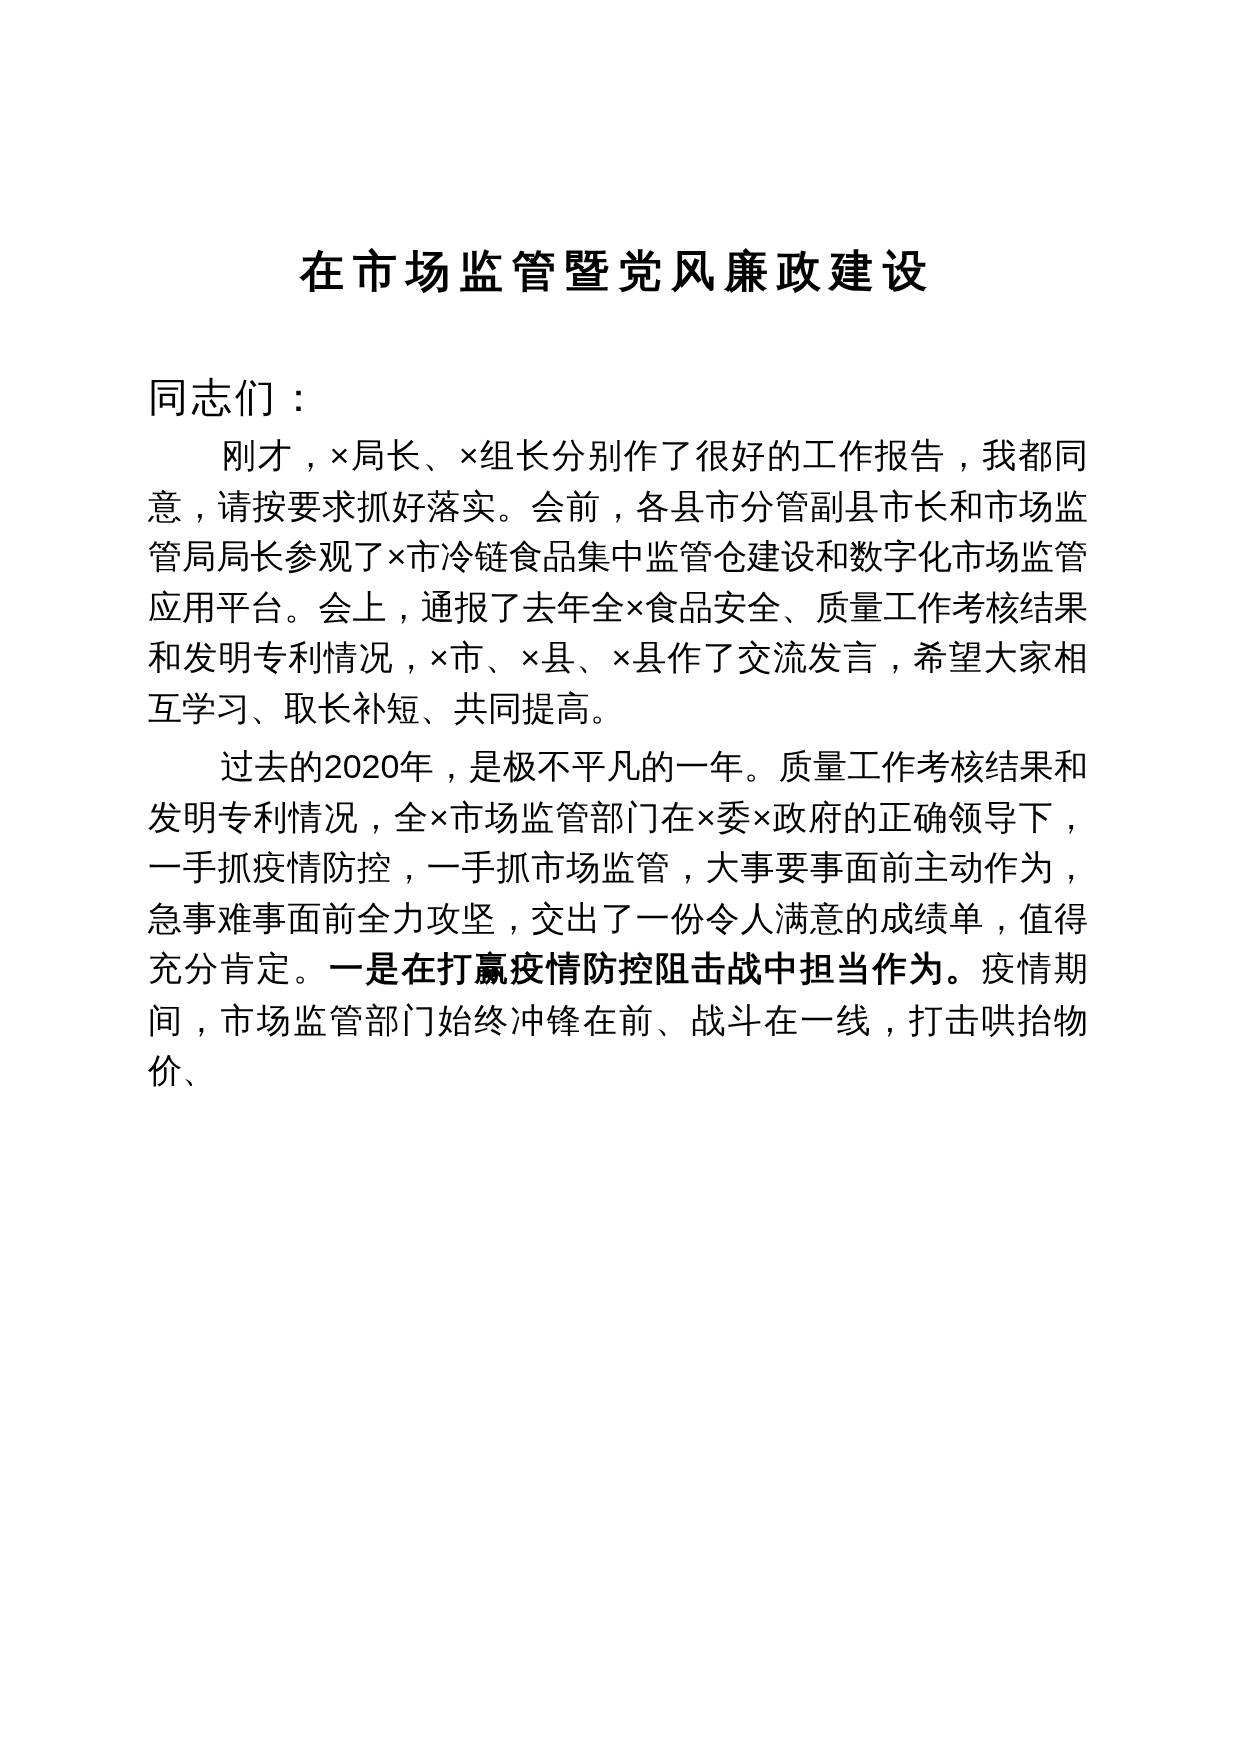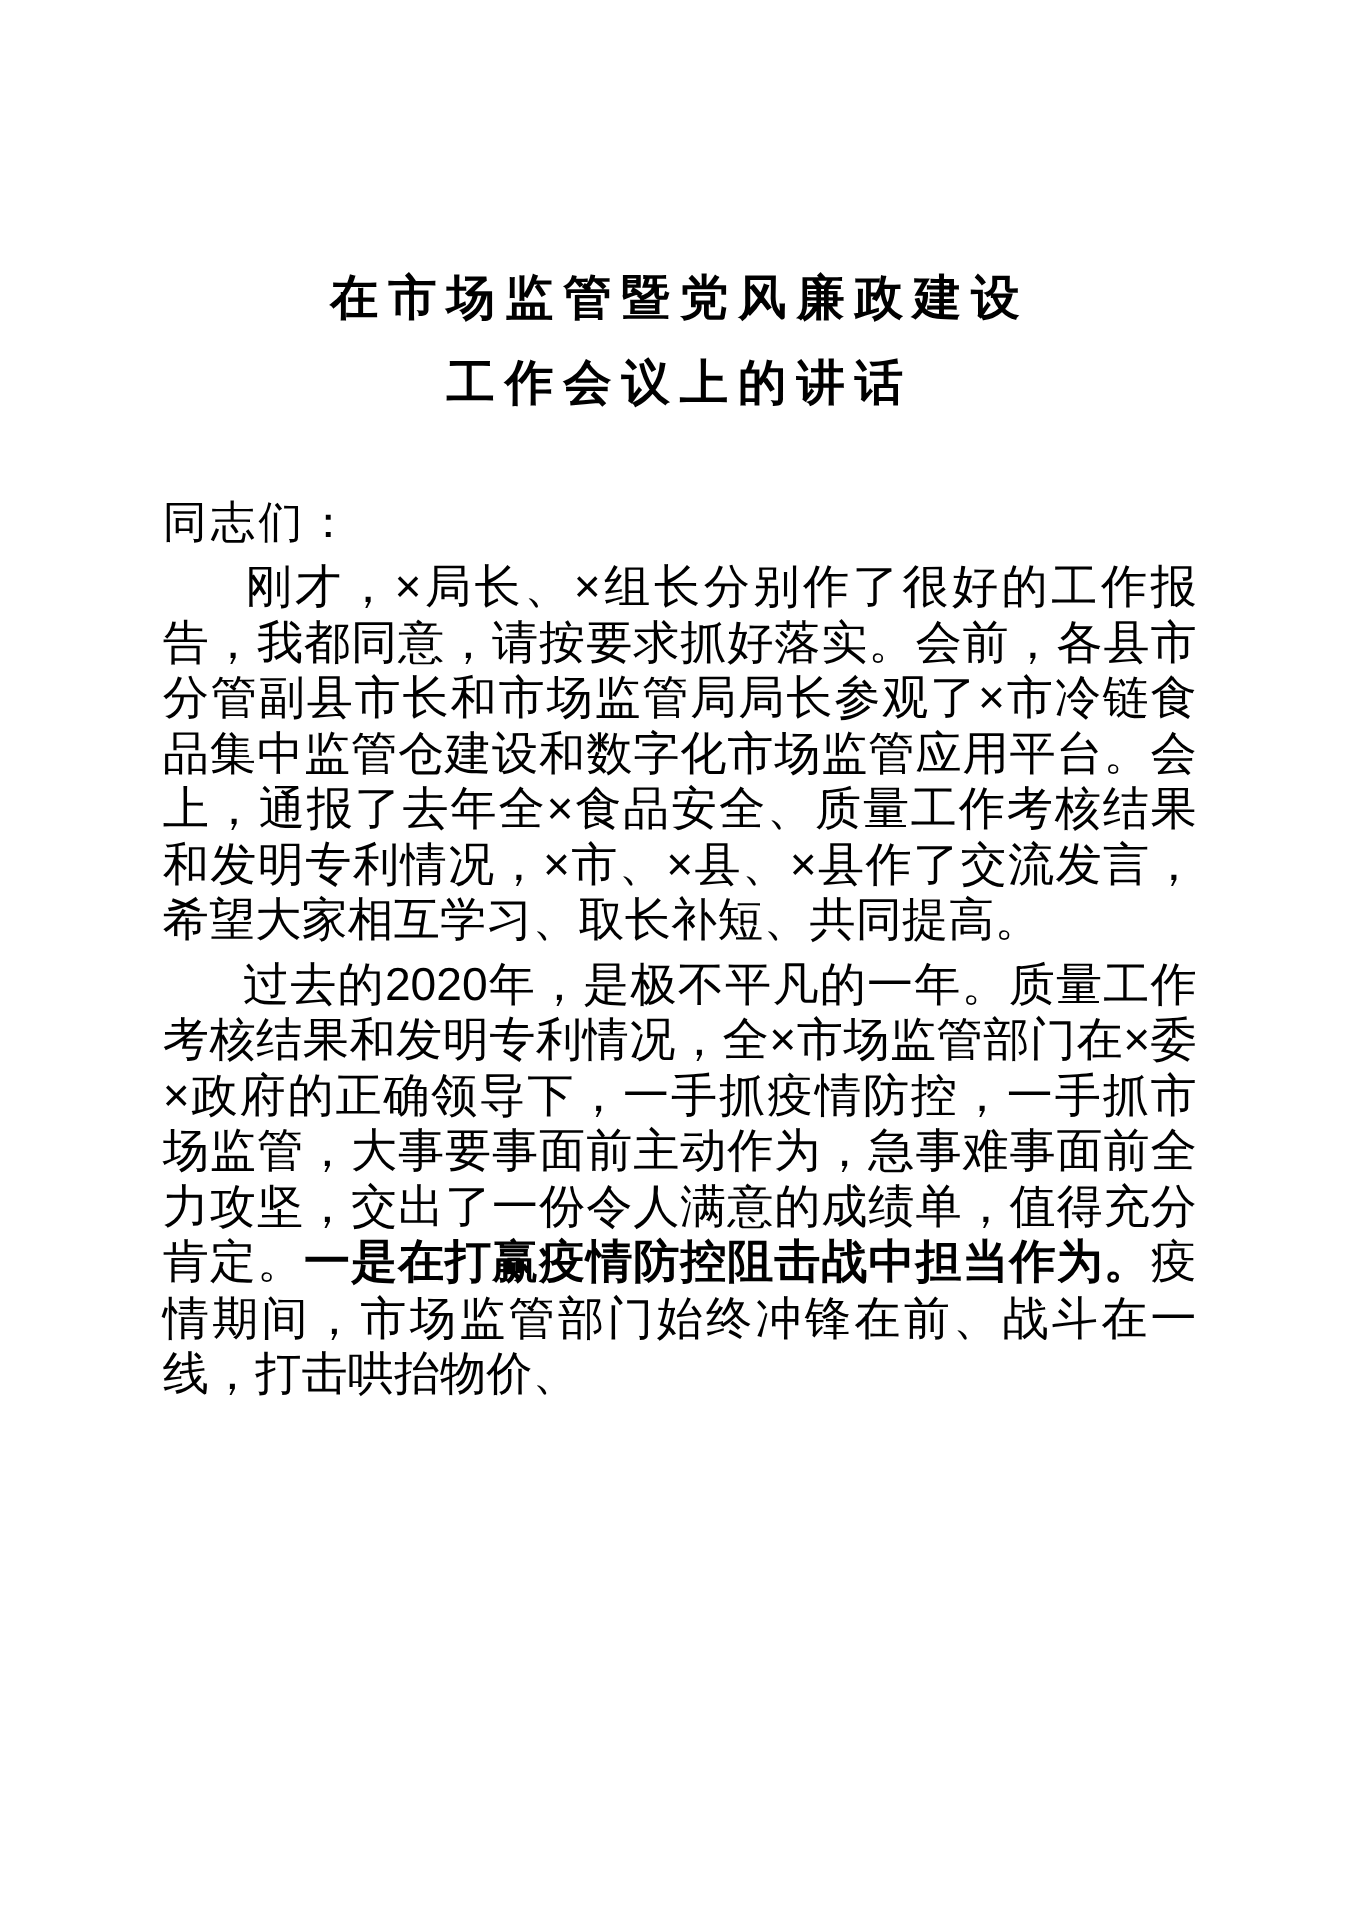--- a/index.html
+++ b/index.html
@@ -46,21 +46,21 @@
   .salutation {
     margin: 0;
     padding-top: 62px;
     font-size: 40px;
     line-height: 50px;
     letter-spacing: 3.5px;
     text-align: left;
   }
   .body-par {
     margin: 0;
-    font-size: 42px;
+    font-size: 34px;
     line-height: 50.5px;
     letter-spacing: 0px;
     text-align: justify;
     text-justify: inter-character;
     text-align-last: left;
     word-break: break-all;
     padding-top: 8px;
   }
   .body-par .indent {
     display: inline-block;
@@ -72,21 +72,20 @@
   }
 </style>
 </head>
 <body>
 
 <div class="page">
   <div class="content">
 
     <h1 class="doc-title">
       <span class="title-line">在市场监管暨党风廉政建设</span>
-      <span class="title-line">工作会议上的讲话</span>
     </h1>
 
     <p class="salutation">同志们：</p>
 
     <p class="body-par"><span class="indent"></span><span>刚才，×局长、×组长分别作了很好的工作报告，我都同意，请按要求抓好落实。会前，各县市分管副县市长和市场监管局局长参观了×市冷链食品集中监管仓建设和数字化市场监管应用平台。会上，通报了去年全×食品安全、质量工作考核结果和发明专利情况，×市、×县、×县作了交流发言，希望大家相互学习、取长补短、共同提高。</span></p>
 
     <p class="body-par"><span class="indent"></span><span>过去的2020年，是极不平凡的一年。质量工作考核结果和发明专利情况，全×市场监管部门在×委×政府的正确领导下，一手抓疫情防控，一手抓市场监管，大事要事面前主动作为，急事难事面前全力攻坚，交出了一份令人满意的成绩单，值得充分肯定。</span><b>一是在打赢疫情防控阻击战中担当作为。</b><span>疫情期间，市场监管部门始终冲锋在前、战斗在一线，打击哄抬物价、</span></p>
 
   </div>
 </div>

